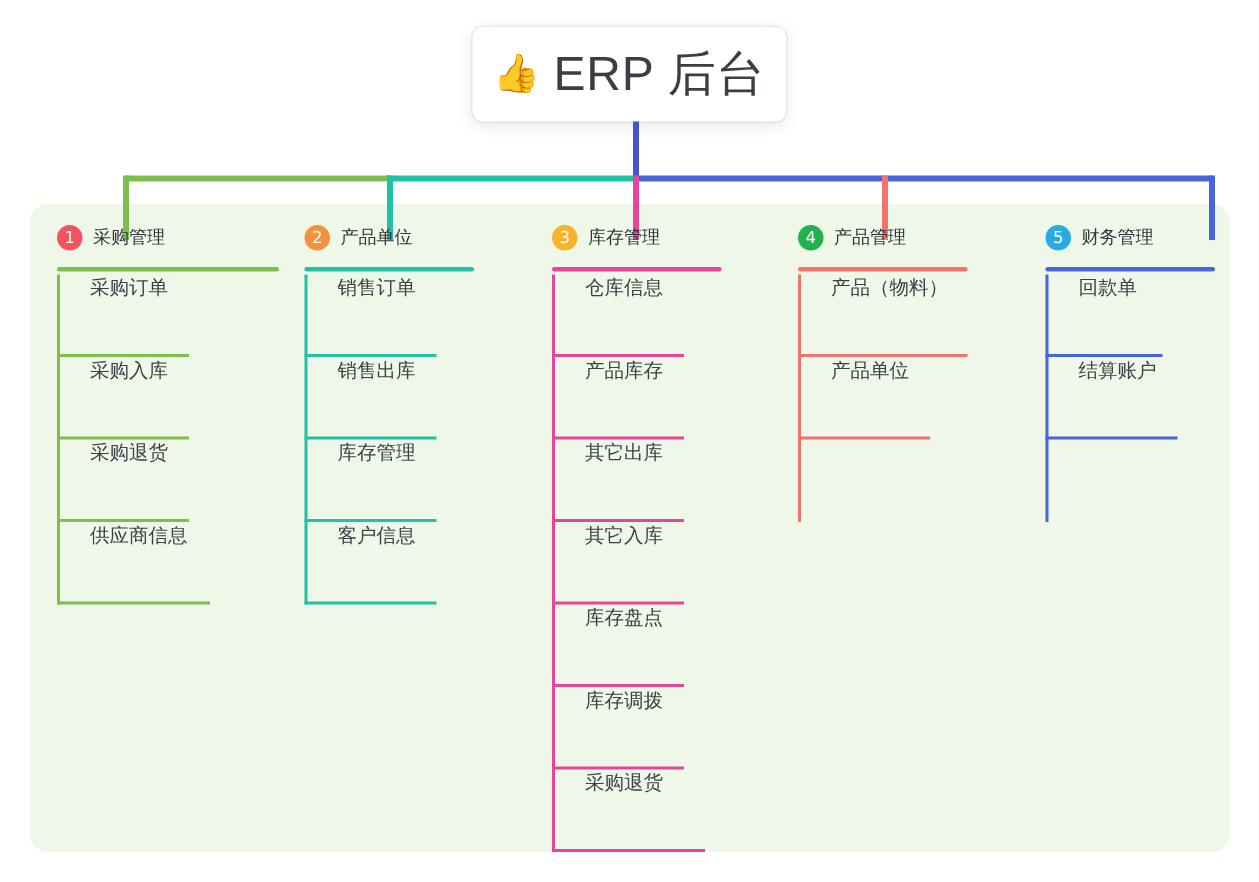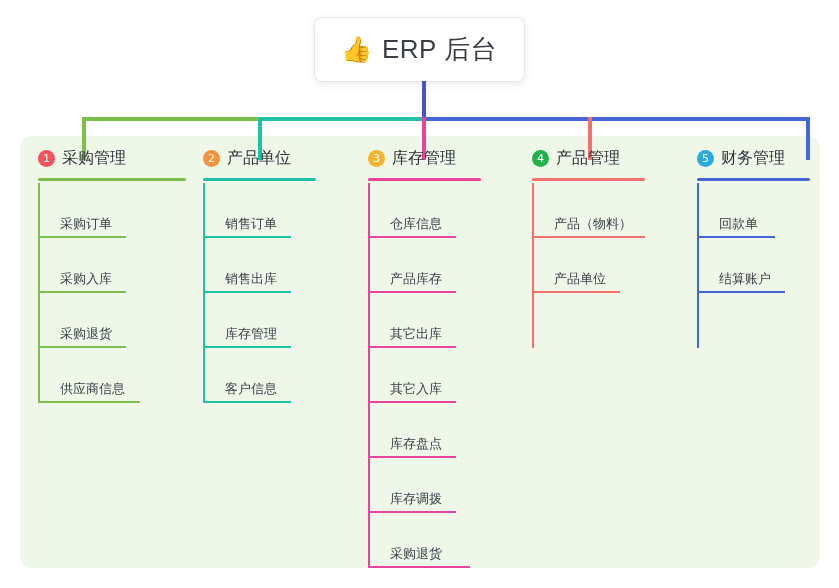--- a/index.html
+++ b/index.html
@@ -18,21 +18,21 @@
     left:315px; top:18px;
     width:209px; height:63px;
     background:#ffffff;
     border-radius:7px;
     box-shadow:0 2px 10px rgba(60,60,90,.13), 0 0 0 1px rgba(200,200,215,.25);
     display:flex;align-items:center;justify-content:center;
   }
   .root-inner{display:flex;align-items:center;gap:9px;}
   .root-emoji{font-size:25px;line-height:1;}
   .root-title{
-    font-size:26px;color:#3a3f46;letter-spacing:.5px;white-space:nowrap;
+    font-size:32px;color:#3a3f46;letter-spacing:.5px;white-space:nowrap;
   }
 
   
   .panel{
     position:absolute;
     left:20px;top:136px;width:800px;height:432px;
     background:#eff7e9;
     border-radius:12px;
   }
 
@@ -40,30 +40,30 @@
   #wires{position:absolute;left:0;top:0;width:839px;height:588px;pointer-events:none;}
 
   
   .col{position:absolute;top:146px;}
   .col-head{display:flex;align-items:center;gap:7px;height:24px;}
   .badge{
     width:17px;height:17px;border-radius:50%;
     color:#fff;font-size:11px;line-height:17px;text-align:center;
     flex:0 0 auto;font-family:"DejaVu Sans",sans-serif;
   }
-  .col-title{font-size:16px;color:#2f343a;white-space:nowrap;}
+  .col-title{font-size:12px;color:#2f343a;white-space:nowrap;}
   .col-rule{height:3px;border-radius:2px;margin-top:8px;}
 
   
   .leaf-wrap{position:relative;margin-top:2px;}
   .spine{position:absolute;left:0;top:0;width:2px;}
   .leaf{
     position:relative;
     height:55px;
-    display:flex;align-items:flex-end;
+    display:flex;align-items:flex-start;
     box-sizing:border-box;
   }
   .leaf-label{
     font-size:13px;color:#3c4147;white-space:nowrap;
     padding:0 0 5px 22px;
   }
   .leaf-underline{
     position:absolute;left:0;bottom:0;height:1.6px;
   }
 </style>

